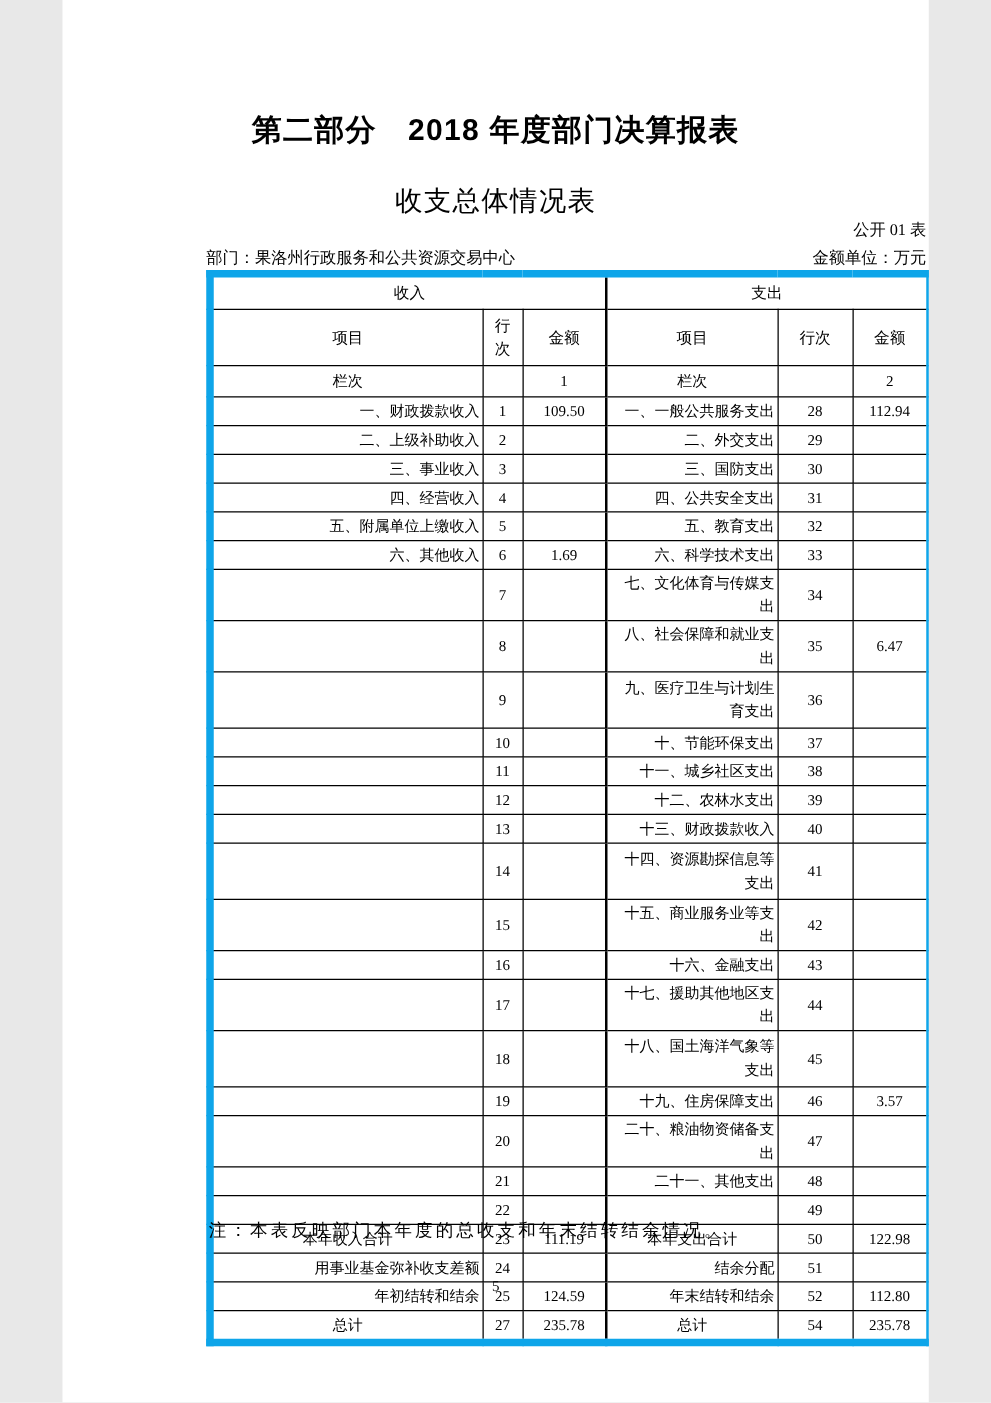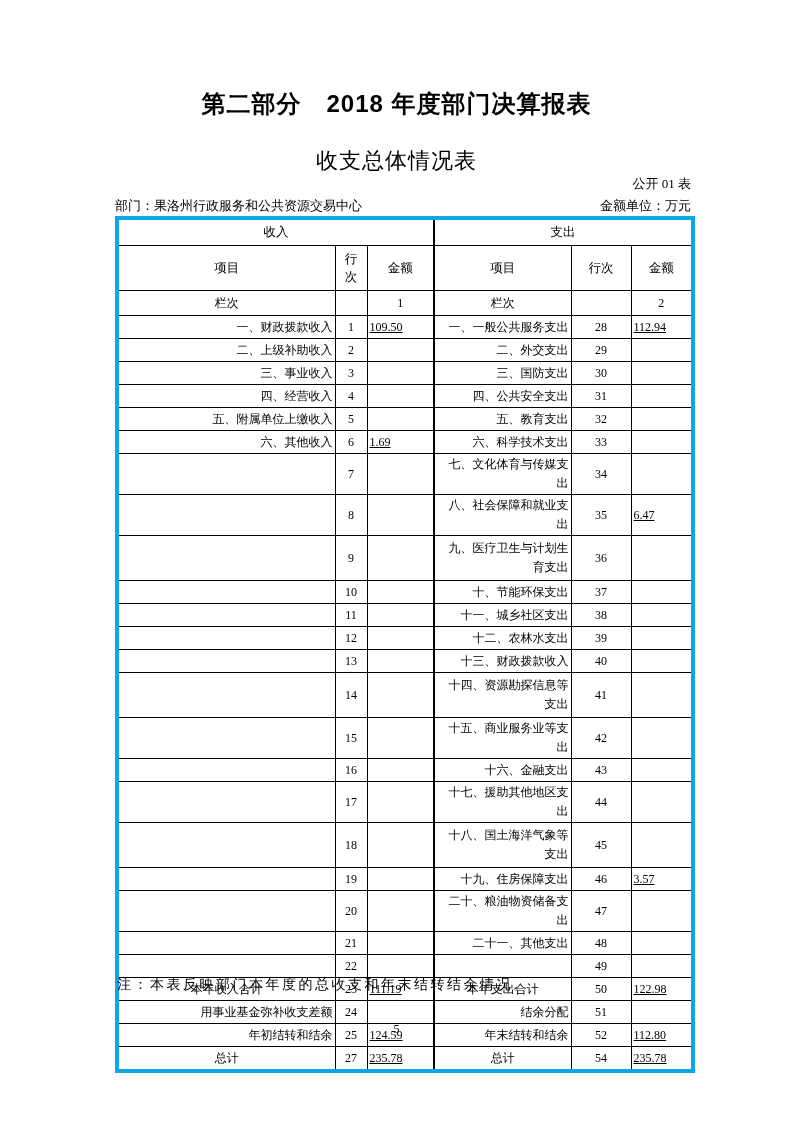--- a/index.html
+++ b/index.html
@@ -4,21 +4,21 @@
 <style>
   html, body {
     margin: 0;
     padding: 0;
     background: #e8e8e8;
     font-family: "Liberation Serif", serif;
     color: #000;
   }
   .page {
     position: relative;
-    width: 793px;
+    width: 693px;
     height: 1122px;
     margin: 0 auto;
     background: #ffffff;
     overflow: hidden;
   }
   .doc-title {
     position: absolute;
     top: 88px;
     left: 0;
     width: 100%;
@@ -56,21 +56,21 @@
     justify-content: space-between;
     font-size: 13px;
   }
   table.budget {
     position: absolute;
     top: 216px;
     left: 115px;
     width: 576px;
     border-collapse: collapse;
     table-layout: fixed;
-    border: 4px solid #0ea5e9;
+    border: 6px solid #0ea5e9;
   }
   table.budget th,
   table.budget td {
     border: 1px solid #000;
     font-weight: normal;
     font-size: 12px;
     padding: 1px 2px;
     overflow: hidden;
     word-break: break-all;
     line-height: 19px;
@@ -89,21 +89,21 @@
   tr.h2 th { height: 42px; text-align: center; font-size: 12.5px; }
   tr.h2 th.stacked { white-space: pre-line; line-height: 18px; }
   tr.lanci td { height: 22px; text-align: center; }
 
   tbody td { height: 20px; }
   tbody tr.tall td { height: 42px; }
 
   td.item { text-align: right; padding-left: 5px; font-size: 11.5px; }
   td.item.center { text-align: center; padding-left: 2px; }
   td.no  { text-align: center; font-size: 11.5px; }
-  td.amt { text-align: left; padding-right: 6px; font-size: 11.5px; text-decoration: underline; }
+  td.amt { text-align: center; padding-right: 6px; font-size: 11.5px; }
 
   .table-note {
     position: absolute;
     top: 976px;
     left: 117px;
     width: 600px;
     font-size: 14px;
     letter-spacing: 2.5px;
   }
   .page-number {

